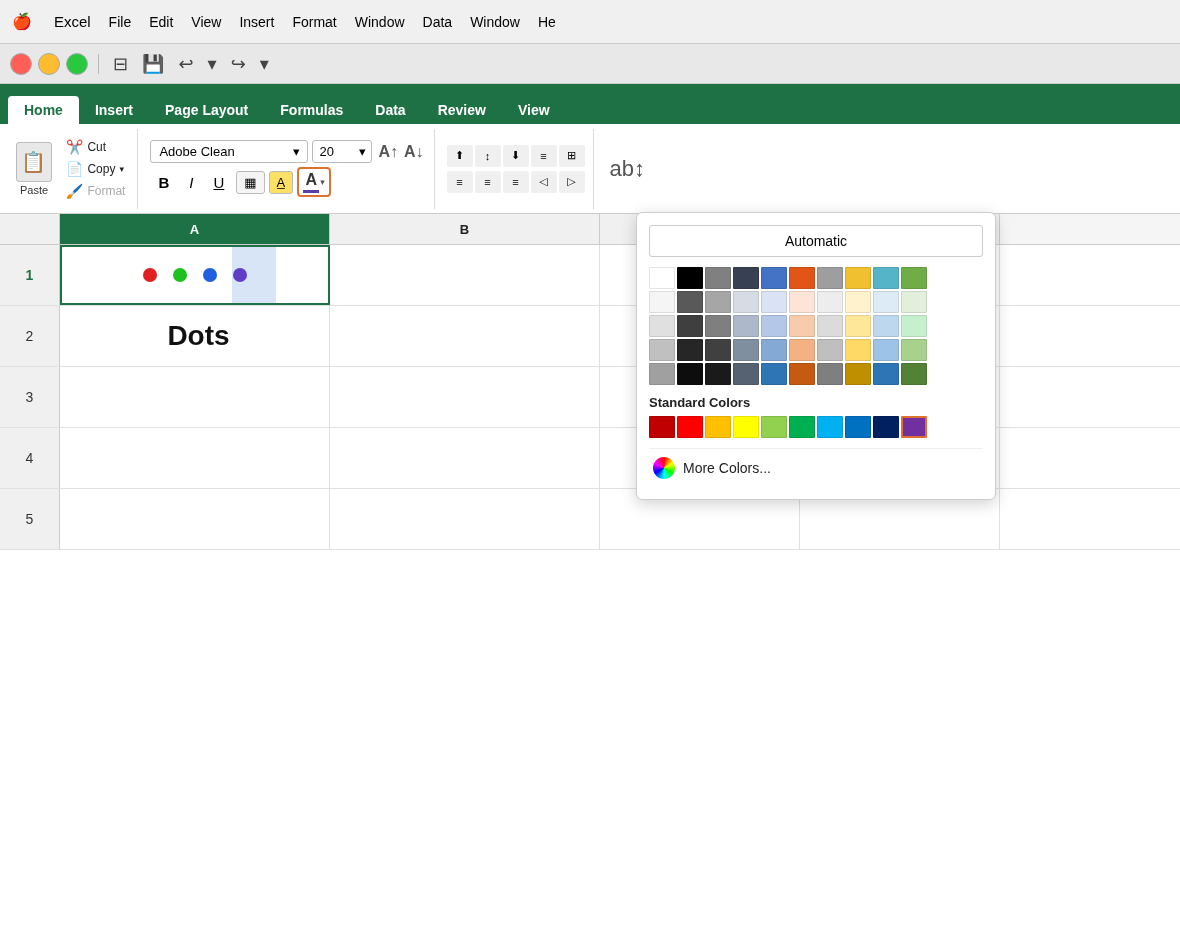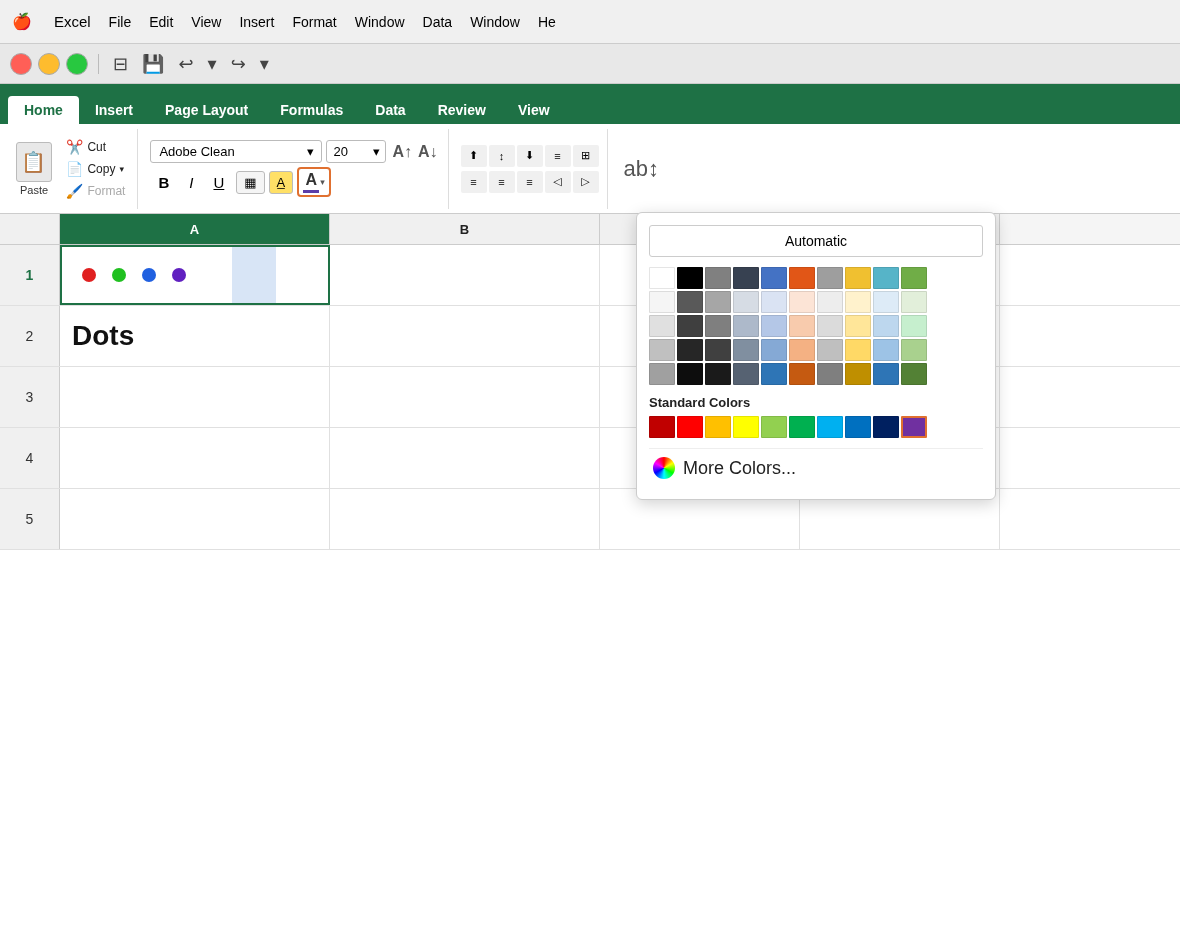--- a/index.html
+++ b/index.html
@@ -145,21 +145,21 @@
     .font-row1 {
       display: flex;
       align-items: center;
       gap: 4px;
     }
     .font-name-box {
       border: 1px solid #bbb;
       border-radius: 3px;
       padding: 3px 8px;
       font-size: 13px;
-      width: 172px;
+      width: 158px;
       display: flex;
       align-items: center;
       justify-content: space-between;
       background: #fff;
       cursor: pointer;
     }
     .font-size-box {
       border: 1px solid #bbb;
       border-radius: 3px;
       padding: 3px 6px;
@@ -271,21 +271,21 @@
       border-radius: 1px;
     }
     .color-swatch.selected { border: 2px solid #e07030; }
 
     .more-colors {
       display: flex;
       align-items: center;
       gap: 8px;
       padding: 8px 4px;
       cursor: pointer;
-      font-size: 18px;
+      font-size: 14px;
       color: #222;
       border-top: 1px solid #eee;
       margin-top: 4px;
     }
     .color-wheel {
       width: 22px; height: 22px;
       border-radius: 50%;
       background: conic-gradient(red, yellow, lime, cyan, blue, magenta, red);
     }
     .spreadsheet-container {
@@ -354,20 +354,21 @@
       color: #333;
       font-weight: 500;
     }
     .grid-cell {
       height: 60px;
       border-right: 1px solid #e0e0e0;
       display: flex;
       align-items: center;
       padding: 0 4px;
       position: relative;
+      justify-content: center;
     }
     .grid-cell.col-a { width: 270px; }
     .grid-cell.col-b { width: 270px; }
     .grid-cell.col-c { width: 200px; }
     .grid-cell.col-d { width: 200px; }
 
     
     .cell-selected {
       border: 2px solid #1e7145 !important;
     }

